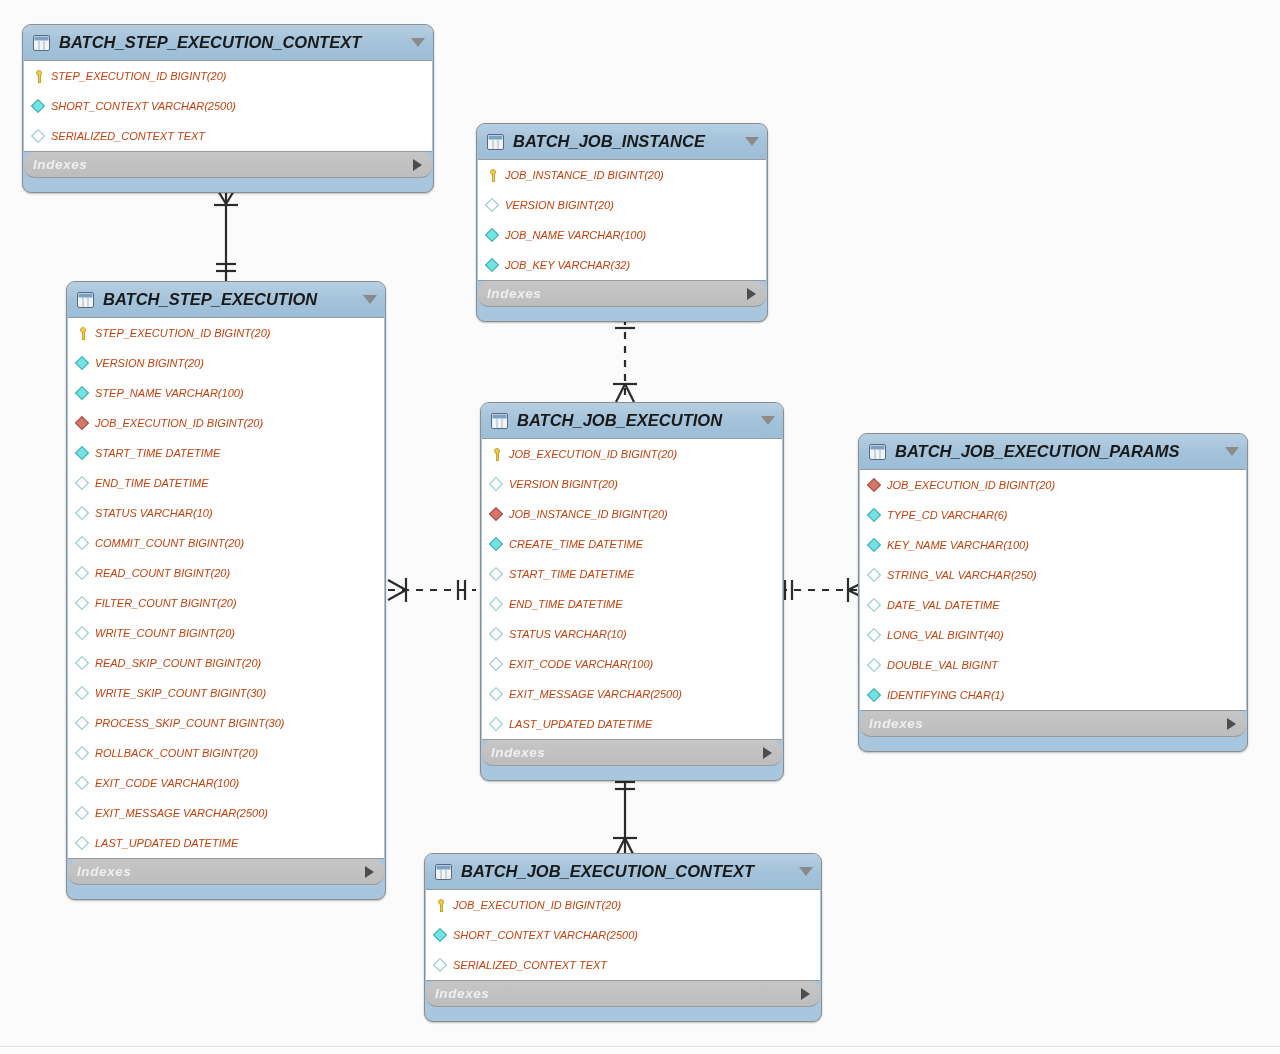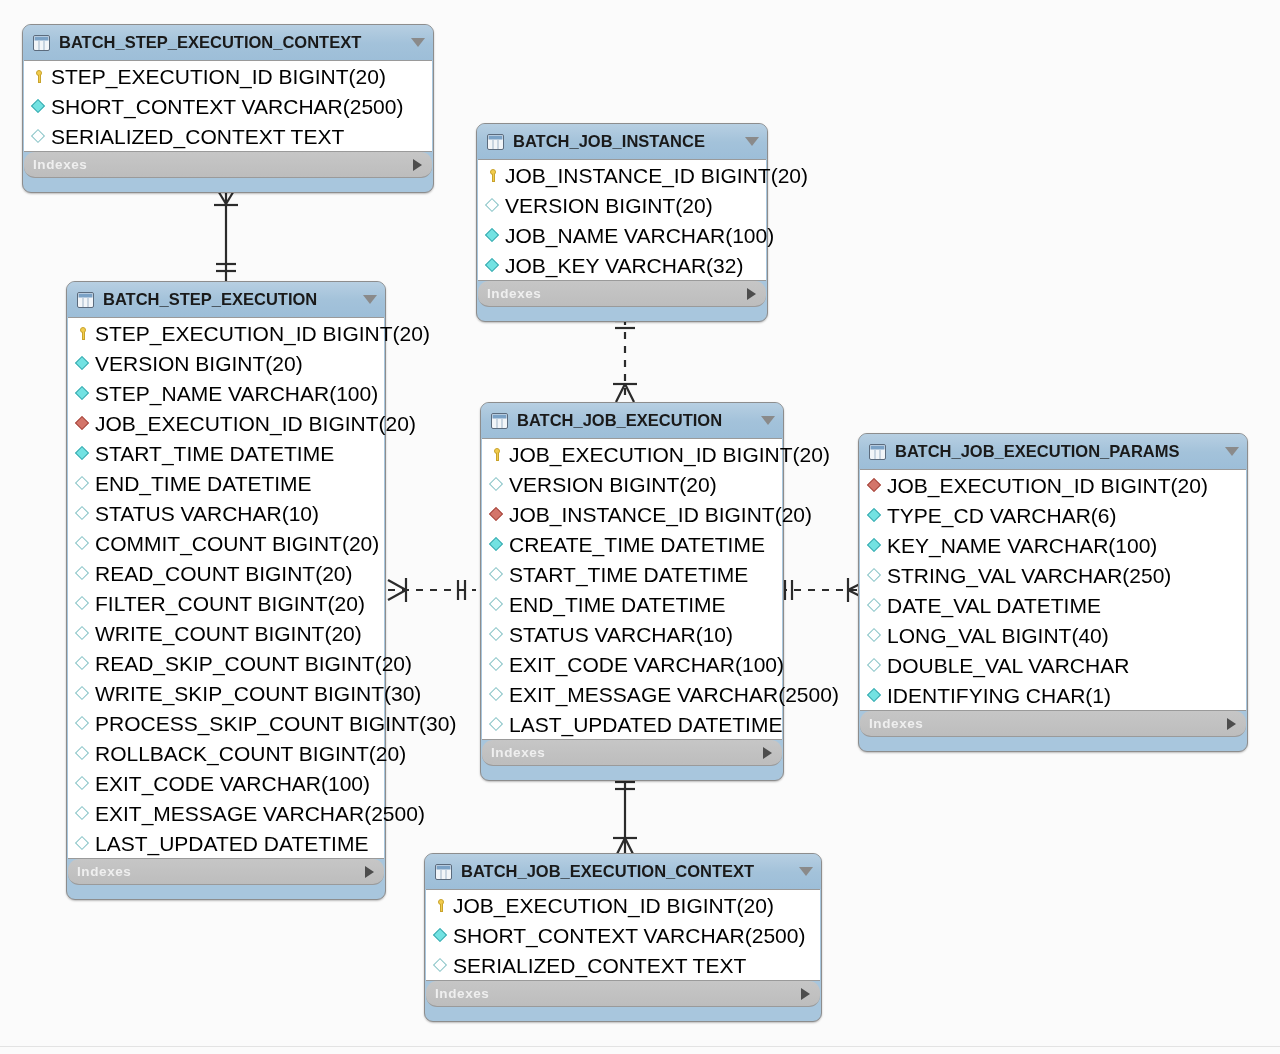--- a/index.html
+++ b/index.html
@@ -14,20 +14,21 @@
     font-family: "Liberation Sans", sans-serif;
     overflow: hidden;
     position: relative;
   }
 
   #canvas {
     position: absolute;
     left: 0; top: 0;
     width: 1156px;
     height: 1054px;
+    font-style: italic;
   }
 
   
   .canvas-bottom-rule {
     position: absolute;
     left: 0;
     top: 1046px;
     width: 1280px;
     height: 1px;
     background: #e3e3e3;
@@ -100,22 +101,22 @@
 
   .col-icon {
     width: 15px;
     height: 15px;
     flex: 0 0 auto;
     margin-right: 5px;
     position: relative;
   }
 
   .col-label {
-    font-size: 21px;
-    color: #000000;
+    font-size: 11px;
+    color: #c2410c;
     line-height: 1;
   }
 
   
   .ic-pk::before {
     content: "";
     position: absolute;
     left: 5px; top: 1px;
     width: 6px; height: 6px;
     border-radius: 50%;
@@ -580,21 +581,21 @@
           <div class="col">
             <span class="col-icon ic-null">
               <span class="dia"></span>
             </span>
             <span class="col-label">LONG_VAL BIGINT(40)</span>
           </div>
           <div class="col">
             <span class="col-icon ic-null">
               <span class="dia"></span>
             </span>
-            <span class="col-label">DOUBLE_VAL VARCHAR</span>
+            <span class="col-label">DOUBLE_VAL BIGINT</span>
           </div>
           <div class="col">
             <span class="col-icon ic-nn">
               <span class="dia"></span>
             </span>
             <span class="col-label">IDENTIFYING CHAR(1)</span>
           </div>
         </div>
         <div class="tbl-indexes">
           <span class="tbl-indexes-label">Indexes</span>

